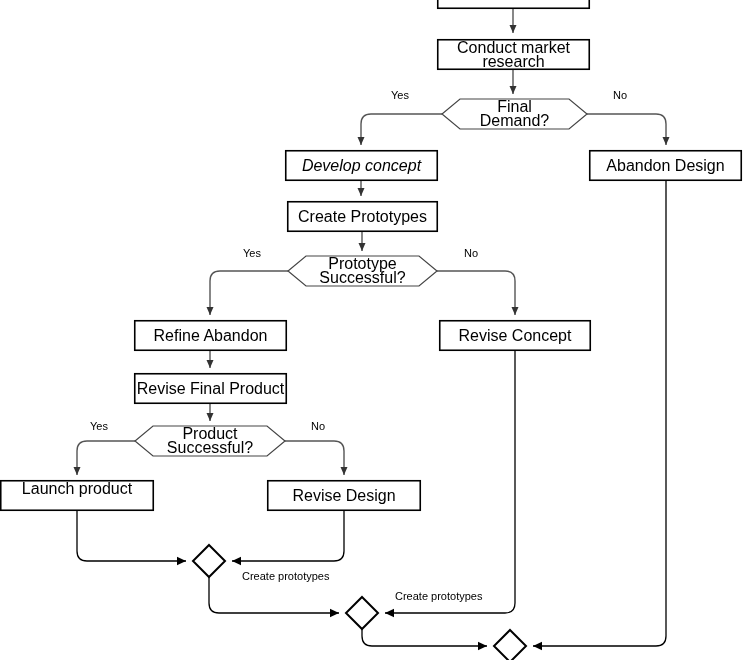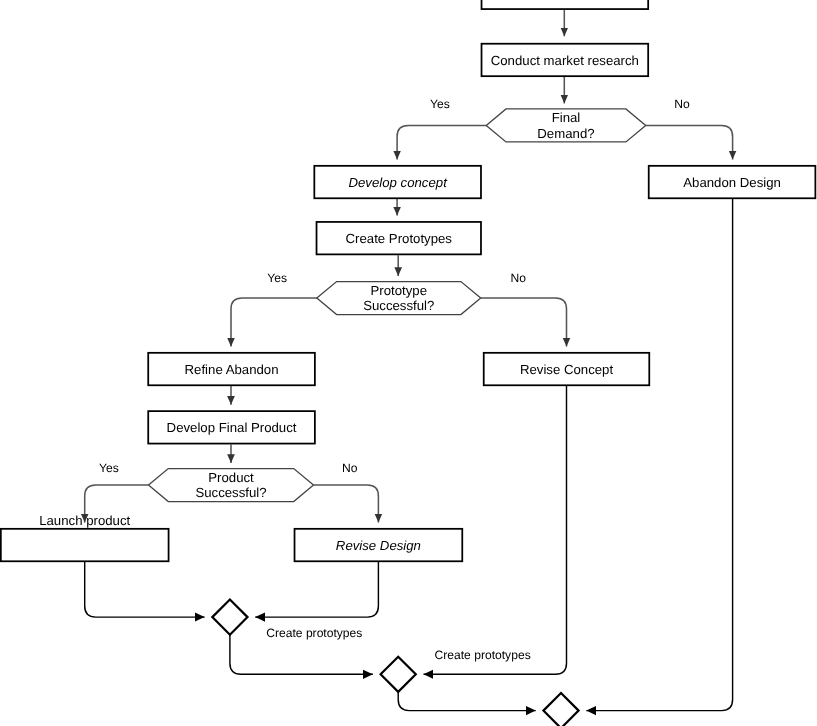--- a/index.html
+++ b/index.html
@@ -1,21 +1,21 @@
 <!DOCTYPE html>
 <html><head>
 <meta charset="utf-8">
 <style>
   html,body{margin:0;padding:0;background:#ffffff;}
   body{width:743px;height:660px;position:relative;overflow:hidden;
        font-family:"Liberation Sans",sans-serif;}
   #canvas{position:absolute;left:0;top:0;width:743px;height:660px;}
   .node-label{
     position:absolute;display:flex;align-items:center;justify-content:center;
-    text-align:center;color:#000000;font-size:12px;line-height:14px;
+    text-align:center;color:#000000;font-size:16px;line-height:14px;
     pointer-events:none;white-space:pre-line;
   }
   .edge-label{
     position:absolute;color:#000000;font-size:11px;line-height:13px;
     white-space:nowrap;
   }
 </style>
 </head>
 <body>
 
@@ -95,25 +95,25 @@
     <div class="node-label" style="left: 437px; top: 39px; width: 153px; height: 31px;">Conduct market research</div>
     <div class="node-label" style="left: 442px; top: 99px; width: 145px; height: 30px;">Final
 Demand?</div>
     <div class="node-label" style="left: 285px; top: 150px; width: 153px; height: 31px; font-style: italic;">Develop concept</div>
     <div class="node-label" style="left: 589px; top: 150px; width: 153px; height: 31px;">Abandon Design</div>
     <div class="node-label" style="left: 287px; top: 201px; width: 151px; height: 31px;">Create Prototypes</div>
     <div class="node-label" style="left: 288px; top: 256px; width: 149px; height: 30px;">Prototype
 Successful?</div>
     <div class="node-label" style="left: 134px; top: 320px; width: 153px; height: 31px;">Refine Abandon</div>
     <div class="node-label" style="left: 439px; top: 320px; width: 152px; height: 31px; border-radius: 13px;">Revise Concept</div>
-    <div class="node-label" style="left: 134px; top: 373px; width: 153px; height: 31px;">Develop Final Product</div>
+    <div class="node-label" style="left: 134px; top: 373px; width: 153px; height: 31px;">Revise Final Product</div>
     <div class="node-label" style="left: 135px; top: 426px; width: 150px; height: 30px;">Product
 Successful?</div>
-    <div class="node-label" style="left: 0px; top: 464px; width: 154px; height: 18px;">Launch product</div>
-    <div class="node-label" style="left: 267px; top: 480px; width: 154px; height: 31px; font-style: italic;">Revise Design</div>
+    <div class="node-label" style="left: 0px; top: 480px; width: 154px; height: 18px;">Launch product</div>
+    <div class="node-label" style="left: 267px; top: 480px; width: 154px; height: 31px;">Revise Design</div>
   </div>
 <div id="edge-text-layer">
     <div class="edge-label" style="left: 391px; top: 89px;">Yes</div>
     <div class="edge-label" style="left: 613px; top: 89px;">No</div>
     <div class="edge-label" style="left: 243px; top: 247px;">Yes</div>
     <div class="edge-label" style="left: 464px; top: 247px;">No</div>
     <div class="edge-label" style="left: 90px; top: 420px;">Yes</div>
     <div class="edge-label" style="left: 311px; top: 420px;">No</div>
     <div class="edge-label" style="left: 242px; top: 570px;">Create prototypes</div>
     <div class="edge-label" style="left: 395px; top: 590px;">Create prototypes</div>

